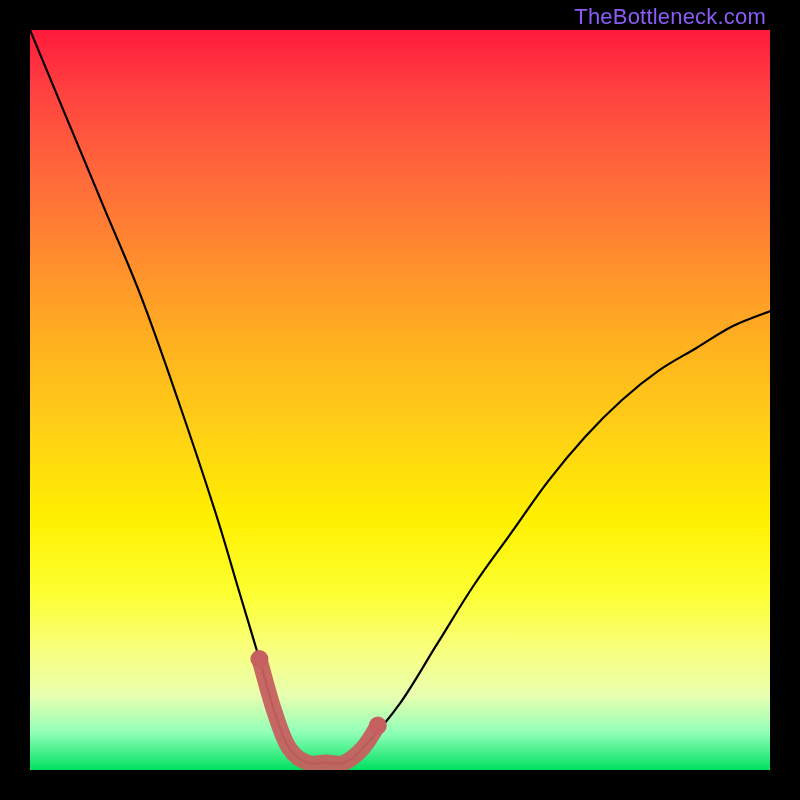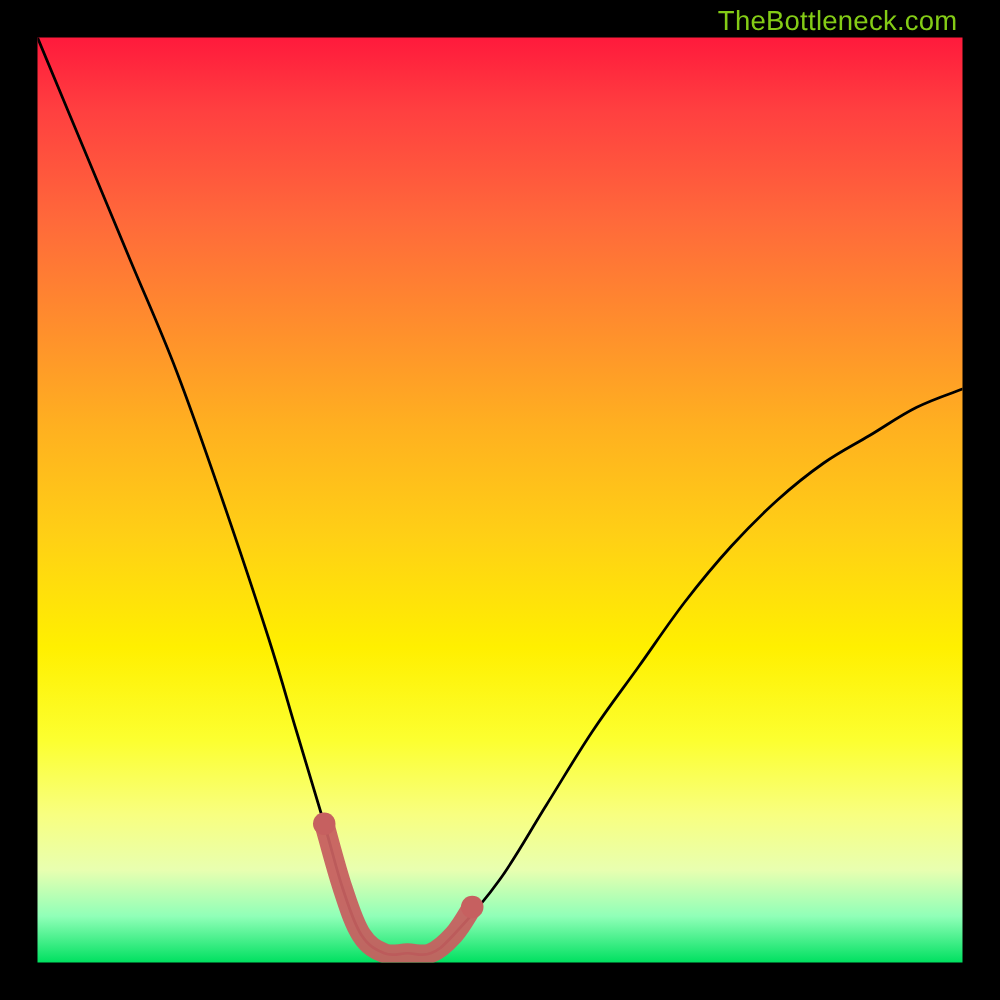--- a/index.html
+++ b/index.html
@@ -38,21 +38,21 @@
       #90ffb8 95%,
       #00e060 100%
     );
   }
   .watermark {
     position: absolute;
     top: 4px;
     right: 34px;
     font-size: 22px;
     font-weight: 500;
-    color: #84cc16;
+    color: #8b5cf6;
     letter-spacing: 0.2px;
     user-select: none;
   }
   svg.curve {
     position: absolute;
     left: 0;
     top: 0;
     width: 740px;
     height: 740px;
   }

